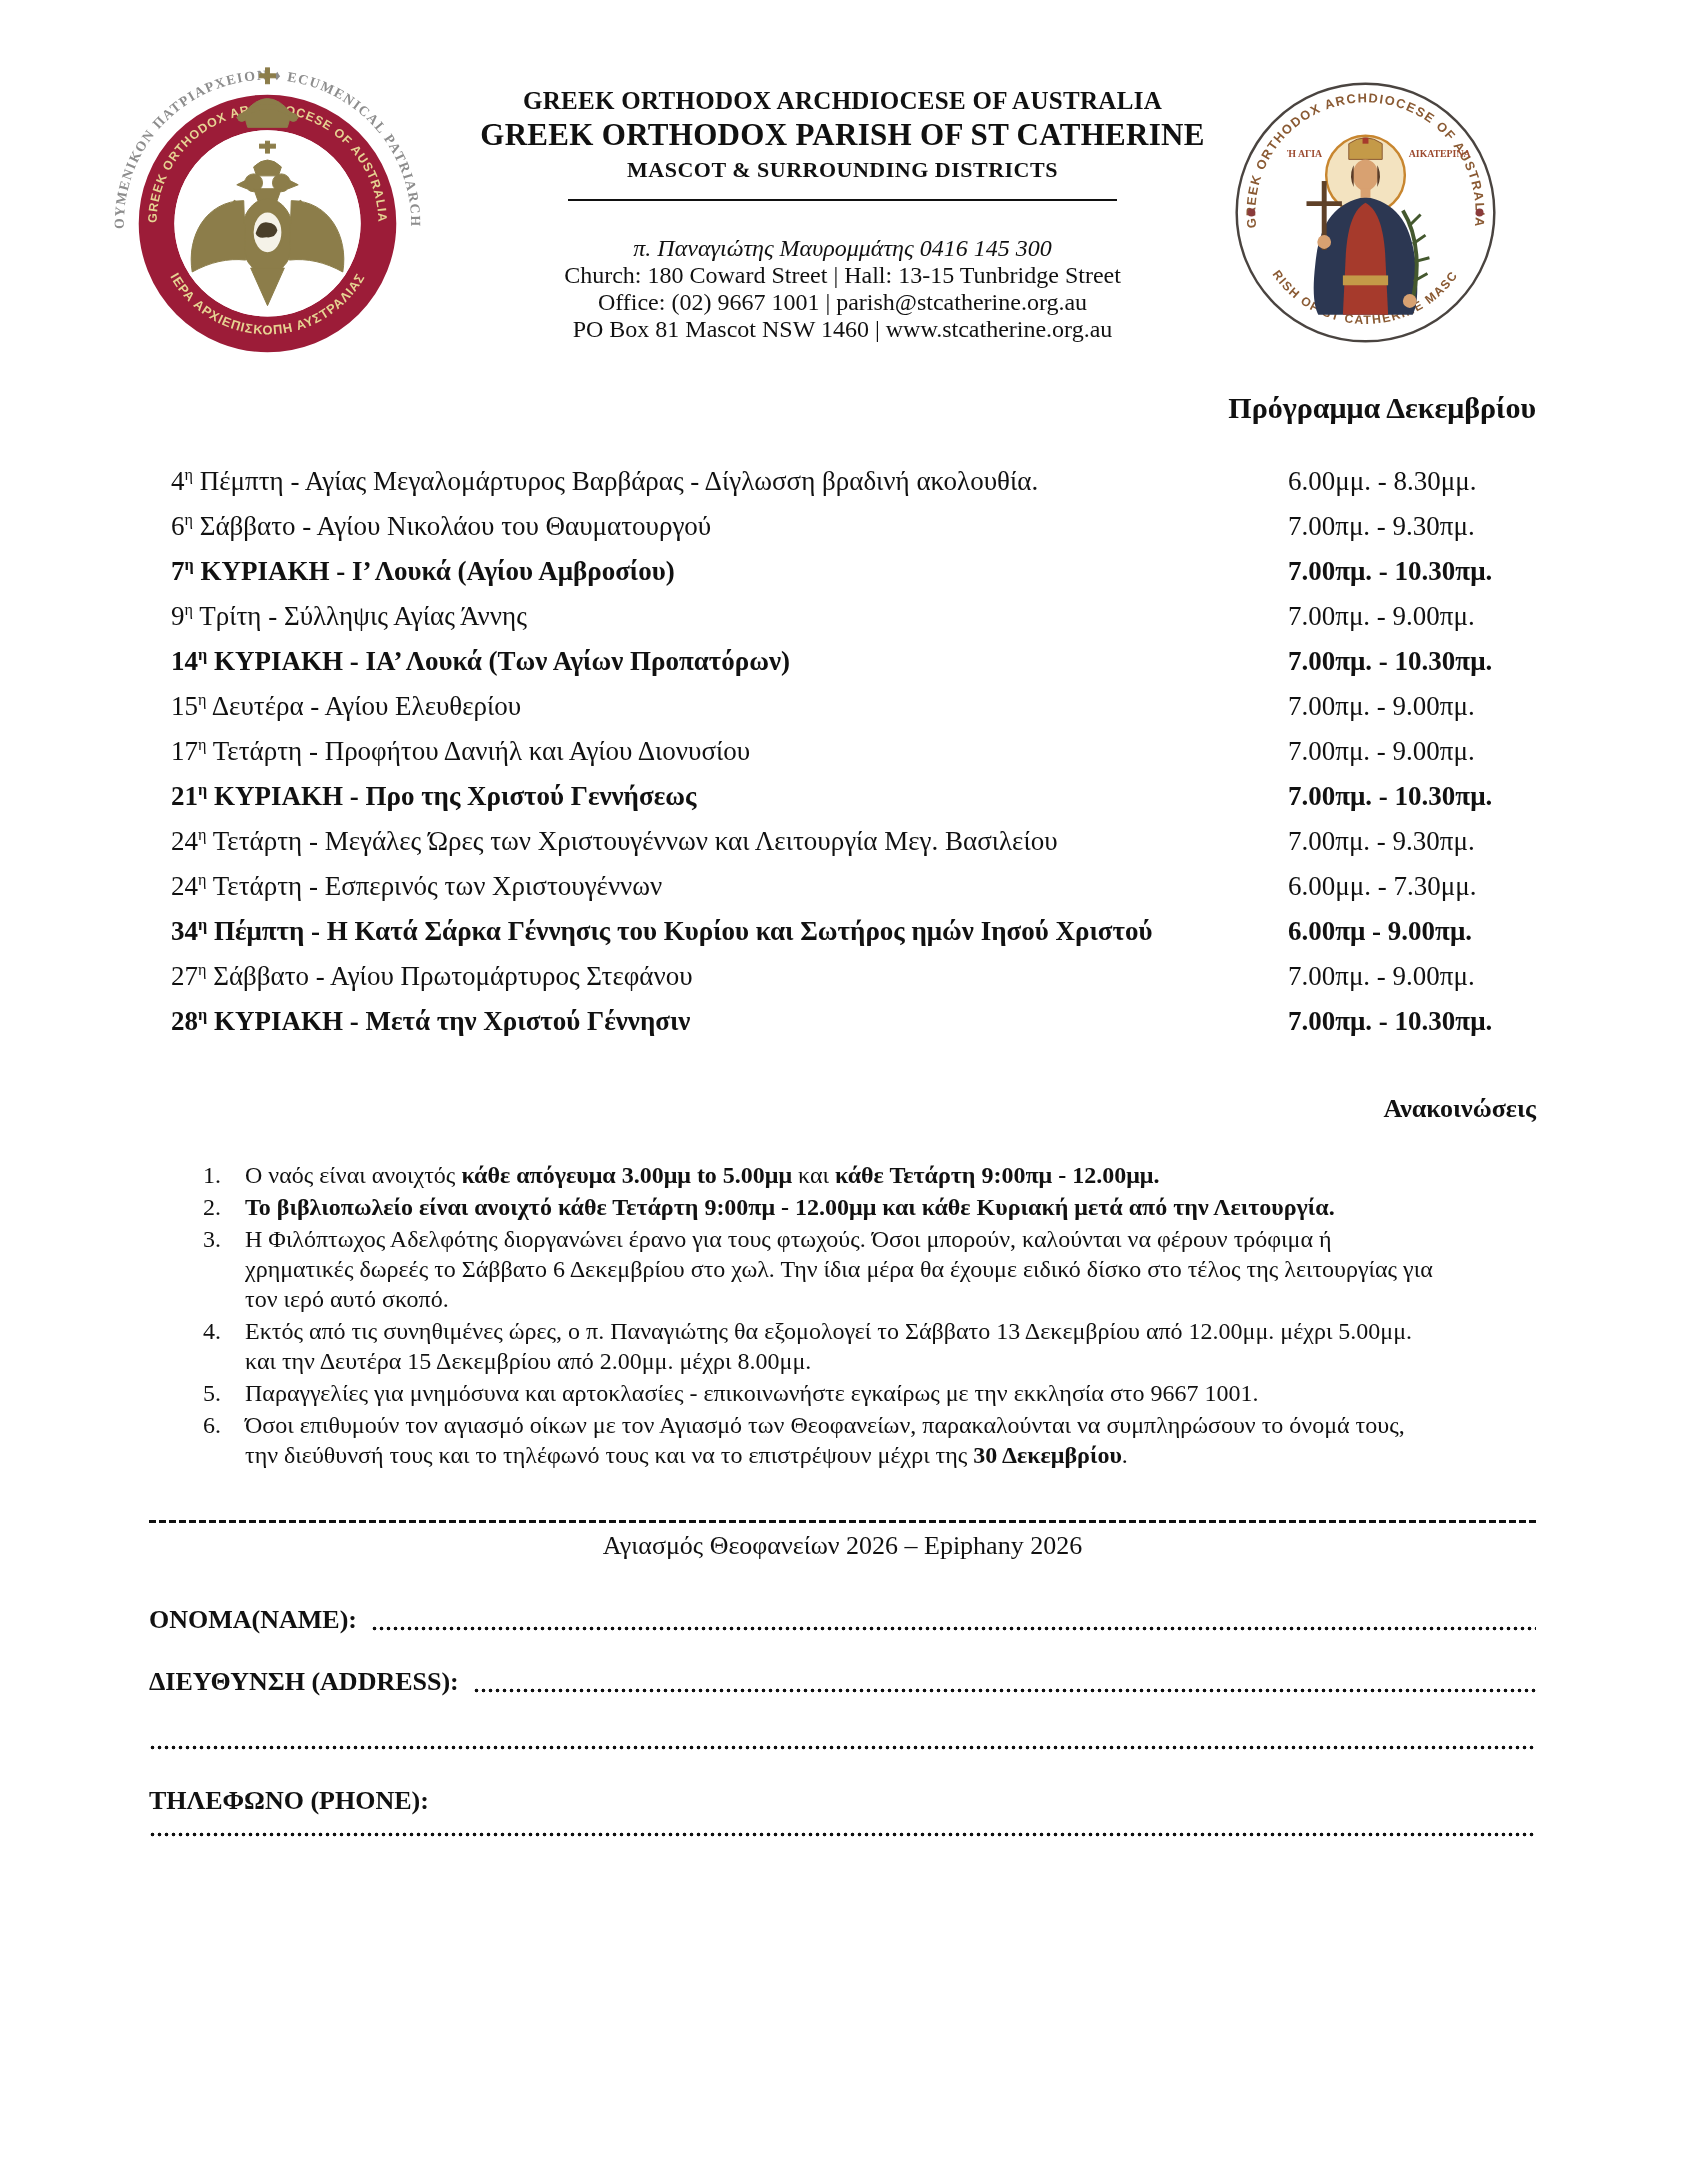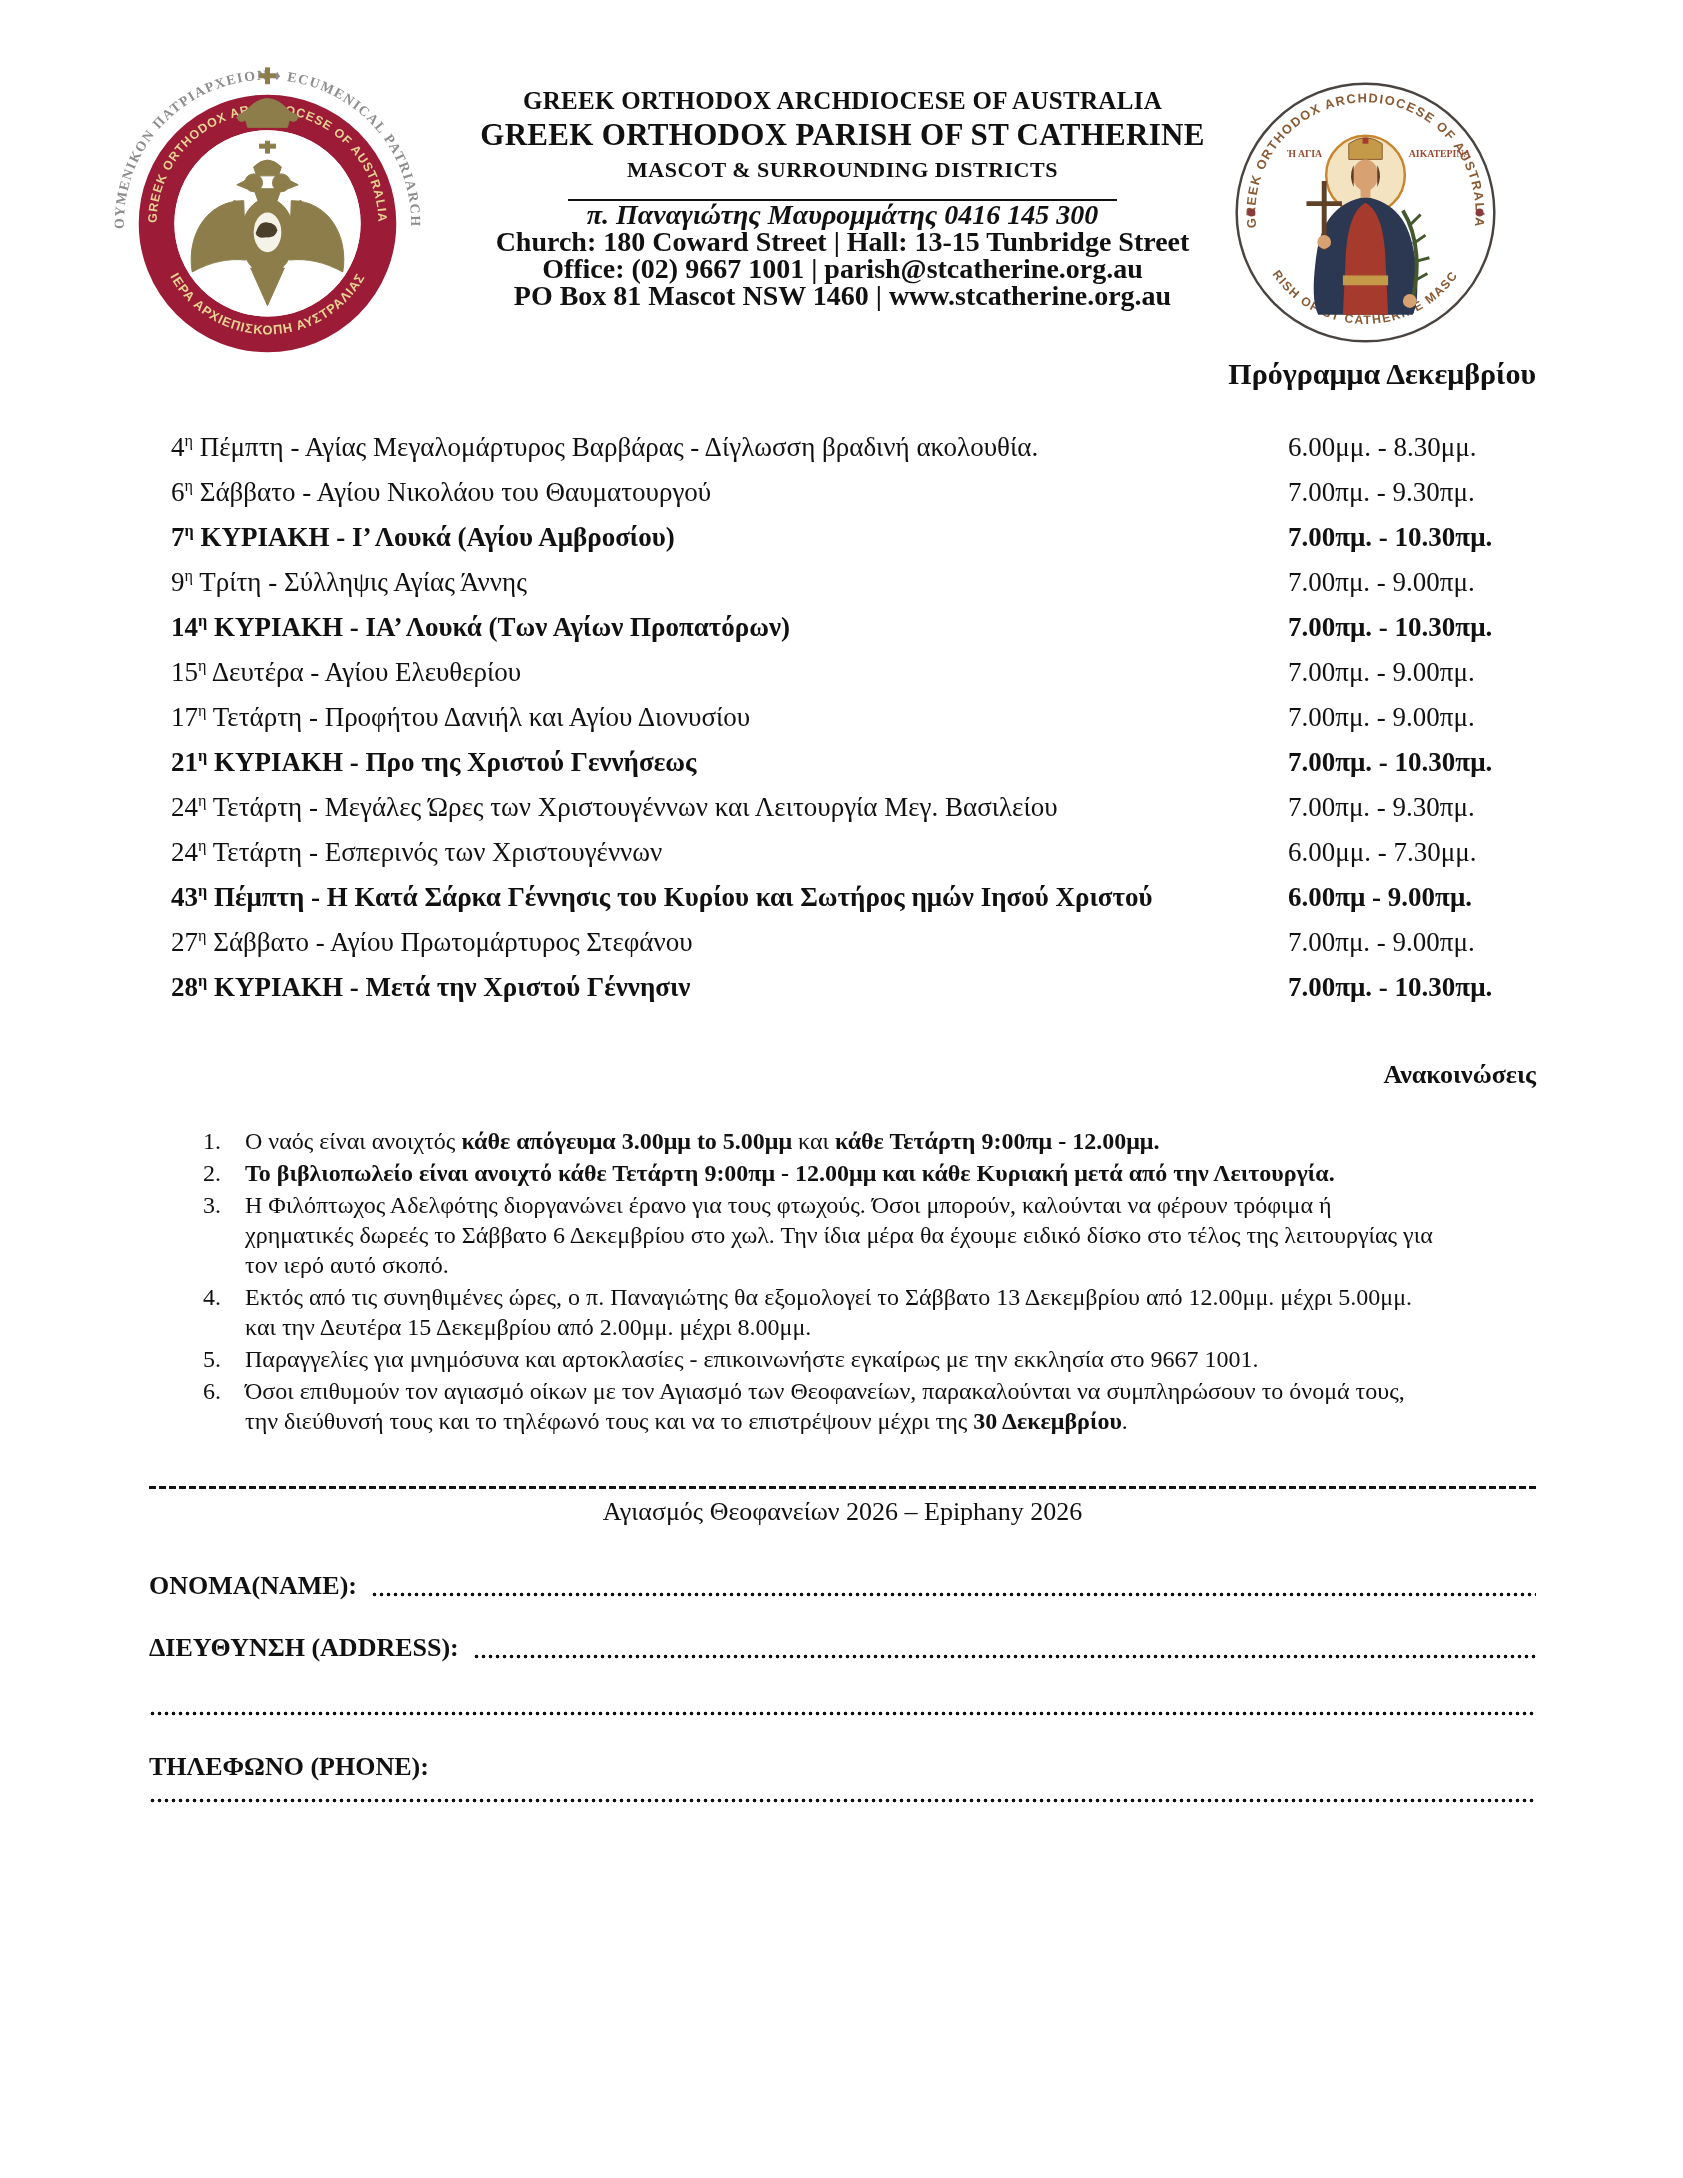--- a/index.html
+++ b/index.html
@@ -11,21 +11,21 @@
 
   
   .seal{position:absolute;}
   .seal-left{left:109px;top:50px;}
   .seal-right{left:1218px;top:65px;}
   .center-col{padding-top:87px;text-align:center;}
   .h-line1{font-size:25px;font-weight:bold;letter-spacing:0.3px;}
   .h-line2{font-size:31px;font-weight:bold;margin-top:2px;letter-spacing:0.3px;}
   .h-line3{font-size:22px;font-weight:bold;margin-top:4px;letter-spacing:0.5px;}
   .h-rule{width:549px;border:0;border-top:2.4px solid #111;margin:16px auto 0 auto;}
-  .contact{font-size:28px;font-weight:bold;line-height:27px;}
+  .contact{margin-top:34px;font-size:24px;font-weight:normal;line-height:27px;}
   .contact .priest{font-style:italic;}
 
   
   .prog-title{margin-top:48px;text-align:right;font-size:30px;font-weight:bold;}
   .sched{margin-top:40px;padding-left:22px;font-size:27px;}
   .sched-row{display:flex;align-items:baseline;margin-bottom:13px;line-height:32px;}
   .sched-event{flex:1;padding-right:10px;}
   .sched-time{width:248px;flex-shrink:0;}
   .sched sup{font-size:.6em;line-height:0;}
 
@@ -216,21 +216,21 @@
           <div class="sched-event"><span>24</span><sup>η</sup><span> Τετάρτη - Μεγάλες Ώρες των Χριστουγέννων και Λειτουργία Μεγ. Βασιλείου</span></div>
           <div class="sched-time">7.00πμ. - 9.30πμ.</div>
         </div>
 
         <div class="sched-row">
           <div class="sched-event"><span>24</span><sup>η</sup><span> Τετάρτη - Εσπερινός των Χριστουγέννων</span></div>
           <div class="sched-time">6.00μμ. - 7.30μμ.</div>
         </div>
 
         <div class="sched-row bold">
-          <div class="sched-event"><span>43</span><sup>η</sup><span> Πέμπτη - Η Κατά Σάρκα Γέννησις του Κυρίου και Σωτήρος ημών Ιησού Χριστού</span></div>
+          <div class="sched-event"><span>34</span><sup>η</sup><span> Πέμπτη - Η Κατά Σάρκα Γέννησις του Κυρίου και Σωτήρος ημών Ιησού Χριστού</span></div>
           <div class="sched-time">6.00πμ - 9.00πμ.</div>
         </div>
 
         <div class="sched-row">
           <div class="sched-event"><span>27</span><sup>η</sup><span> Σάββατο - Αγίου Πρωτομάρτυρος Στεφάνου</span></div>
           <div class="sched-time">7.00πμ. - 9.00πμ.</div>
         </div>
 
         <div class="sched-row bold">
           <div class="sched-event"><span>28</span><sup>η</sup><span> ΚΥΡΙΑΚΗ - Μετά την Χριστού Γέννησιν</span></div>

